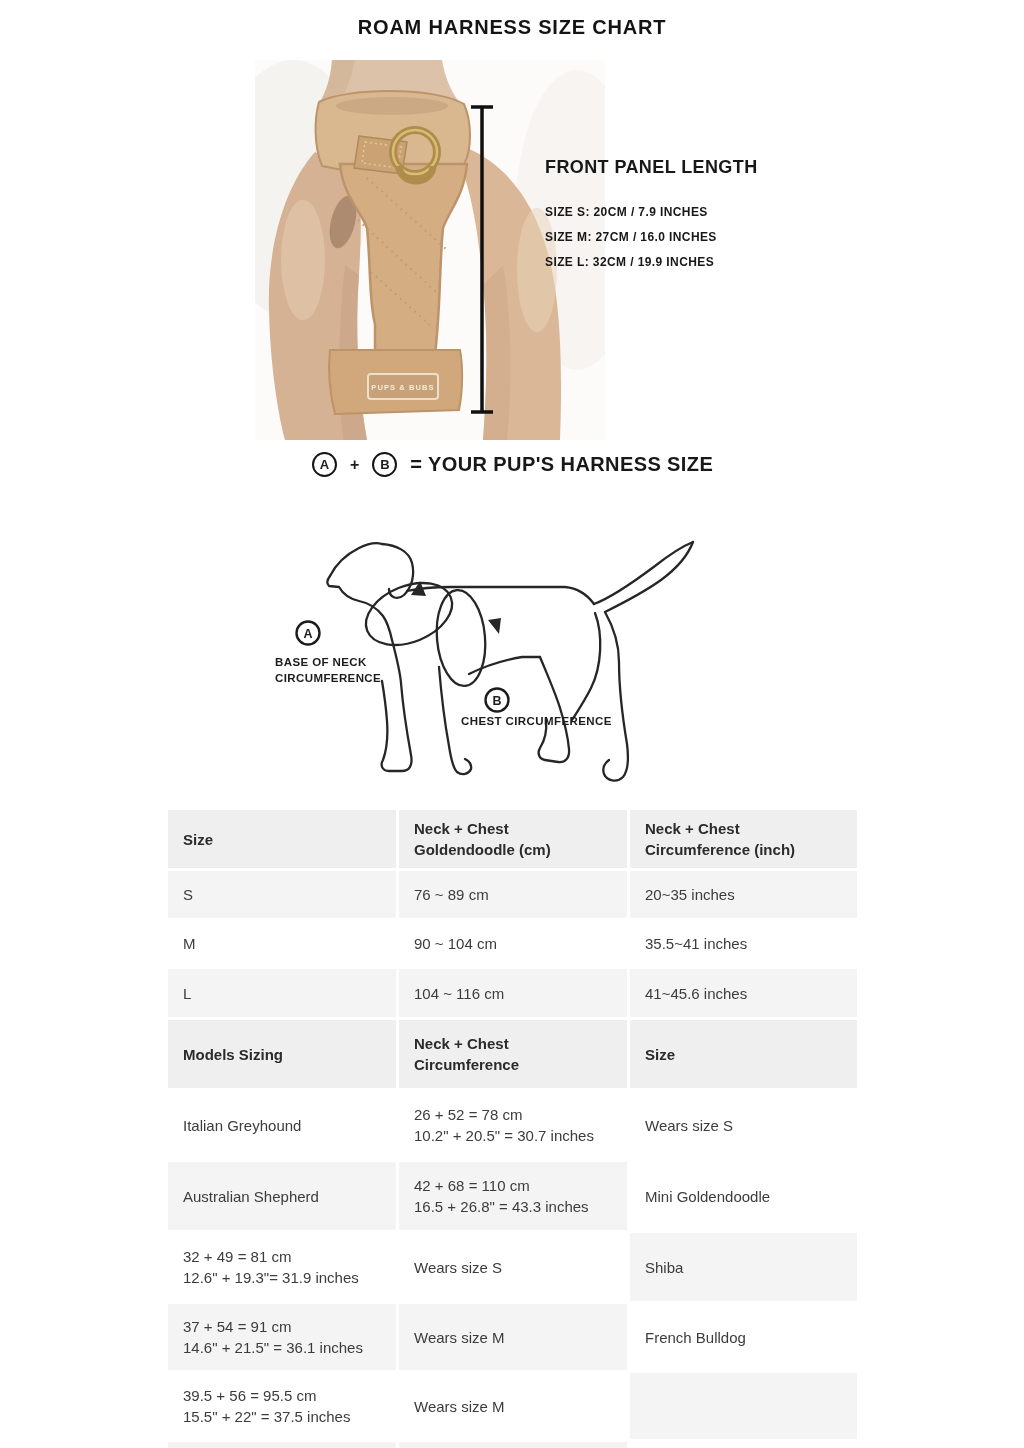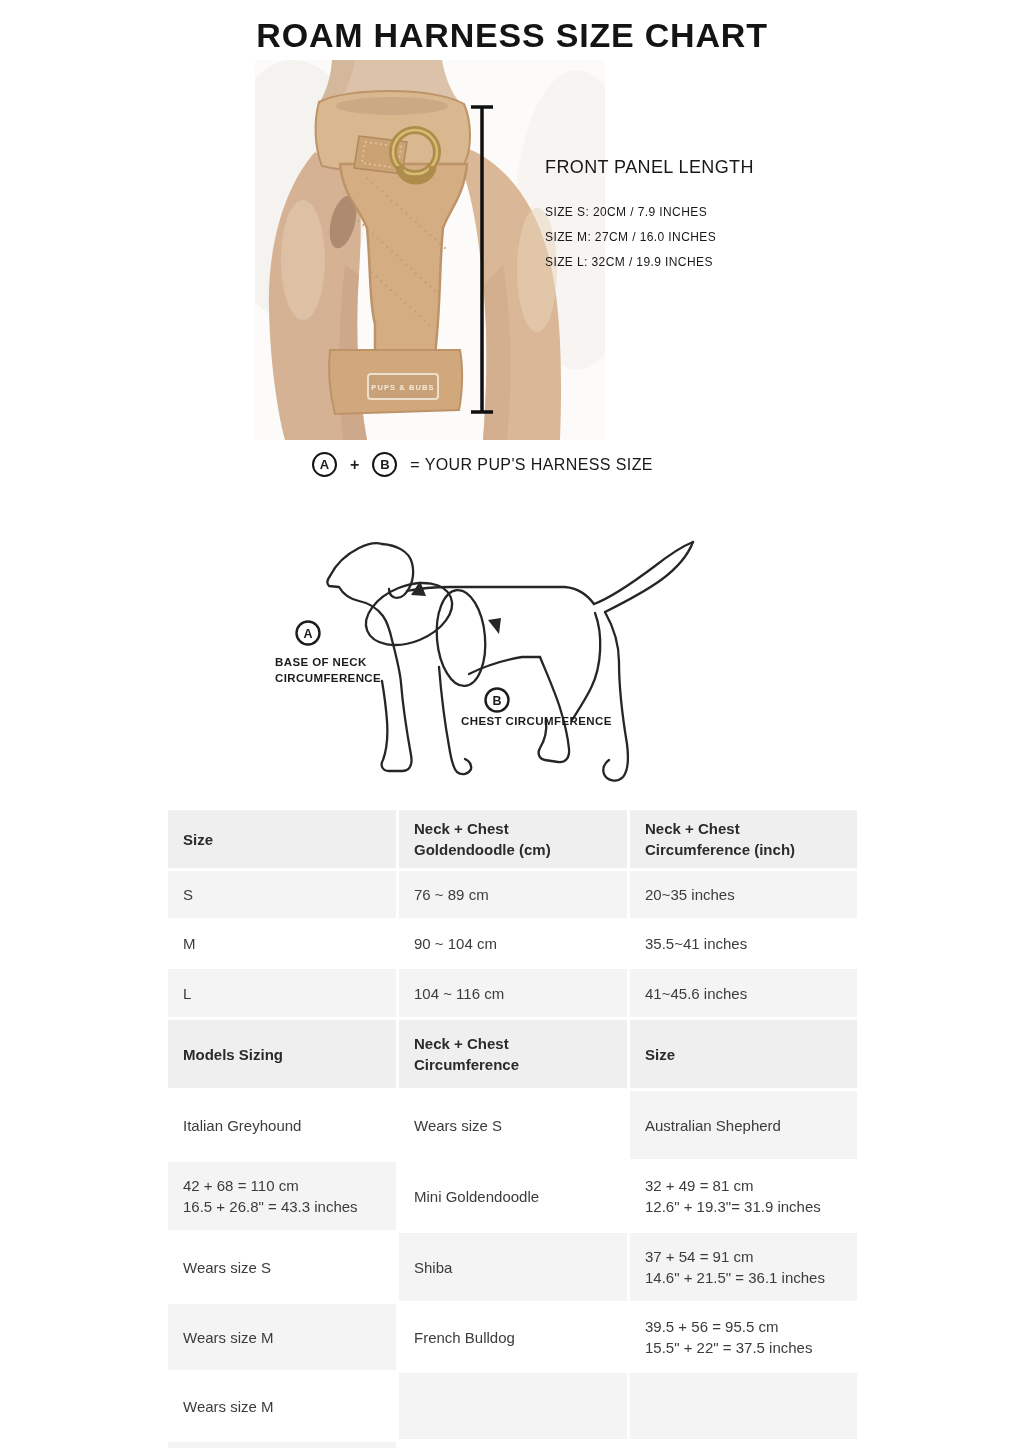--- a/index.html
+++ b/index.html
@@ -1,34 +1,34 @@
 <!DOCTYPE html>
 <html><head>
 <meta charset="utf-8">
 <style>
   html,body{margin:0;padding:0;background:#ffffff;}
   body{width:1024px;height:1448px;position:relative;overflow:hidden;
        font-family:"Liberation Sans", sans-serif;color:#1d1d1d;}
-  .disp{font-weight:normal;letter-spacing:.4px;color:#181818;}
+  .disp{font-weight:bold;letter-spacing:.4px;color:#181818;}
   
   #page-title{position:absolute;top:16px;left:0;width:1024px;text-align:center;
-      font-size:34px;font-weight:bold;letter-spacing:.8px;margin:0;color:#141414;}
+      font-size:20px;font-weight:bold;letter-spacing:.8px;margin:0;color:#141414;}
   
   #photo{position:absolute;left:255px;top:60px;width:350px;height:380px;}
   
   #fpl{position:absolute;left:545px;top:157px;width:330px;}
   #fpl .h{font-size:18px;}
   #fpl .lines{margin-top:22px;font-size:12px;line-height:25px;}
   
   #formula{position:absolute;left:312px;top:452px;display:flex;align-items:center;gap:13px;}
   .badge{width:25px;height:25px;border:2.5px solid #141414;border-radius:50%;
      display:flex;align-items:center;justify-content:center;
      font-size:13px;font-weight:bold;box-sizing:border-box;}
   #formula .plus{font-size:16px;font-weight:bold;}
-  #formula .ftext{font-size:16px;}
+  #formula .ftext{font-size:20px;}
   
   #diagram{position:absolute;left:268px;top:518px;width:470px;height:280px;}
   #diagram path, #diagram ellipse{fill:none;stroke:#262626;stroke-width:2.3;
      stroke-linecap:round;stroke-linejoin:round;}
   #diagram .arrow{fill:#262626;stroke:none;}
   #diagram .badge-c{fill:none;stroke:#1c1c1c;stroke-width:2.4;}
   #diagram text{font-family:"Liberation Sans",sans-serif;font-weight:bold;fill:#1c1c1c;}
   .cap{font-size:11.5px;letter-spacing:.4px;}
   .bletter{font-size:12.5px;}
   
@@ -199,20 +199,24 @@
       <div>Circumference</div>
     </div>
   <div class="c hg hd">
       <div>Size</div>
     </div>
 
   <div class="c w">
       <div>Italian Greyhound</div>
     </div>
   <div class="c w">
+      <div>26 + 52 = 78 cm</div>
+      <div>10.2" + 20.5" = 30.7 inches</div>
+    </div>
+  <div class="c w">
       <div>Wears size S</div>
     </div>
 
   <div class="c g">
       <div>Australian Shepherd</div>
     </div>
   <div class="c g">
       <div>42 + 68 = 110 cm</div>
       <div>16.5 + 26.8" = 43.3 inches</div>
     </div>

